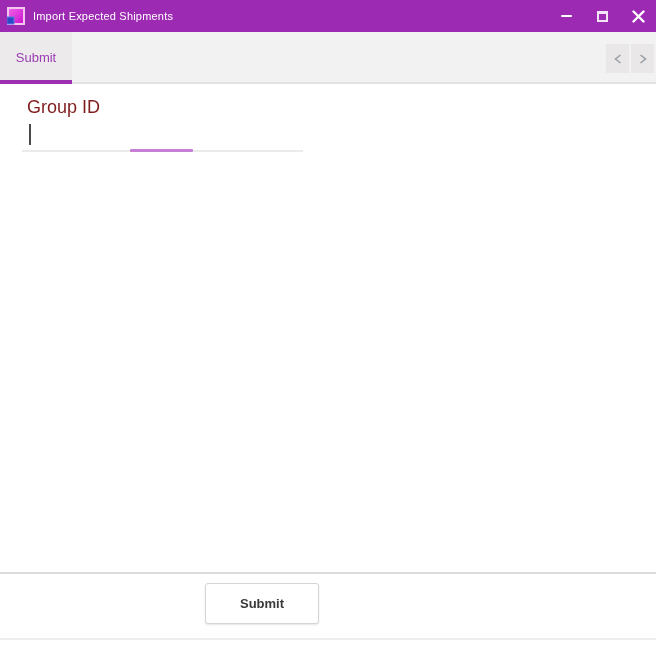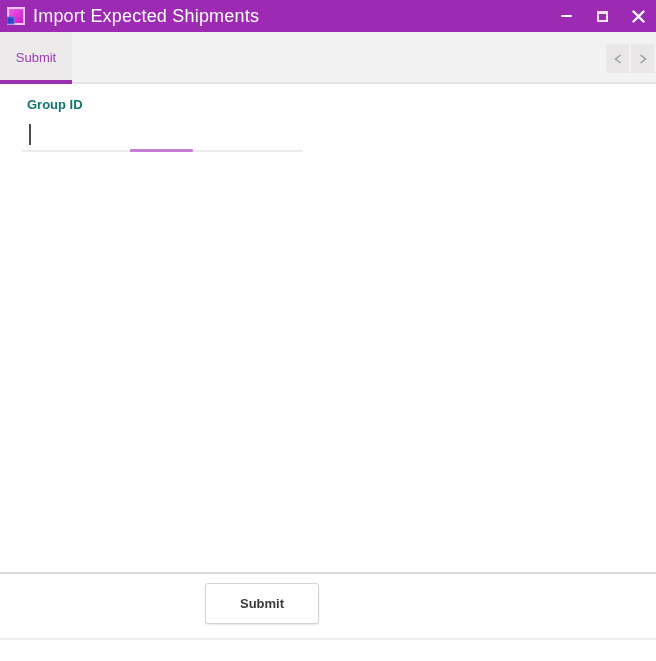--- a/index.html
+++ b/index.html
@@ -9,21 +9,21 @@
     font-family:"Liberation Sans", sans-serif;
   }
   
   .titlebar{
     position:absolute;left:0;top:0;width:656px;height:32px;background:#9d2ab3;
     display:flex;align-items:center;
   }
   .app-icon{position:absolute;left:7px;top:7px;width:18px;height:18px;display:block;}
   .title{
     position:absolute;left:33px;top:0;height:32px;line-height:32px;
-    color:#ffffff;font-size:18px;letter-spacing:.2px;white-space:nowrap;
+    color:#ffffff;font-size:11px;letter-spacing:.2px;white-space:nowrap;
   }
   .controls{position:absolute;right:0;top:0;height:32px;display:flex;}
   .ctrl{
     width:36px;height:32px;border:none;background:transparent;padding:0;margin:0;
     display:flex;align-items:center;justify-content:center;cursor:pointer;
   }
   .minbar{display:block;width:11px;height:2px;background:#ffffff;border-radius:1px;}
   .maxbox{display:block;width:11px;height:11px;border:2px solid #f4e3f6;border-top-width:3px;background:transparent;}
   
   .tabstrip{
@@ -39,21 +39,21 @@
   }
   .tab-label{color:#9c3db2;font-size:13px;}
   .tabnav{position:absolute;right:2px;top:12px;display:flex;gap:2px;}
   .navbtn{
     width:23px;height:29px;border:none;background:#e9e7e8;padding:0;margin:0;
     display:flex;align-items:center;justify-content:center;cursor:pointer;
   }
   
   .form-panel{position:absolute;left:0;top:84px;width:656px;height:488px;background:#ffffff;}
   .field-label{
-    position:absolute;left:27px;top:13px;font-size:13px;font-weight:bold;color:#0f766e;
+    position:absolute;left:27px;top:13px;font-size:18px;font-weight:normal;color:#7f1d1d;
   }
   .group-field{position:absolute;left:22px;top:34px;width:281px;height:36px;}
   .field-input{
     position:absolute;left:0;top:0;width:281px;height:32px;border:none;outline:none;
     background:transparent;font-family:"Liberation Sans",sans-serif;font-size:14px;
     padding:0 0 0 7px;color:#333;caret-color:transparent;
   }
   .caret{
     position:absolute;left:7px;top:6px;width:2px;height:21px;background:#4a4a4a;
     animation:blink 1.1s steps(1) infinite;

